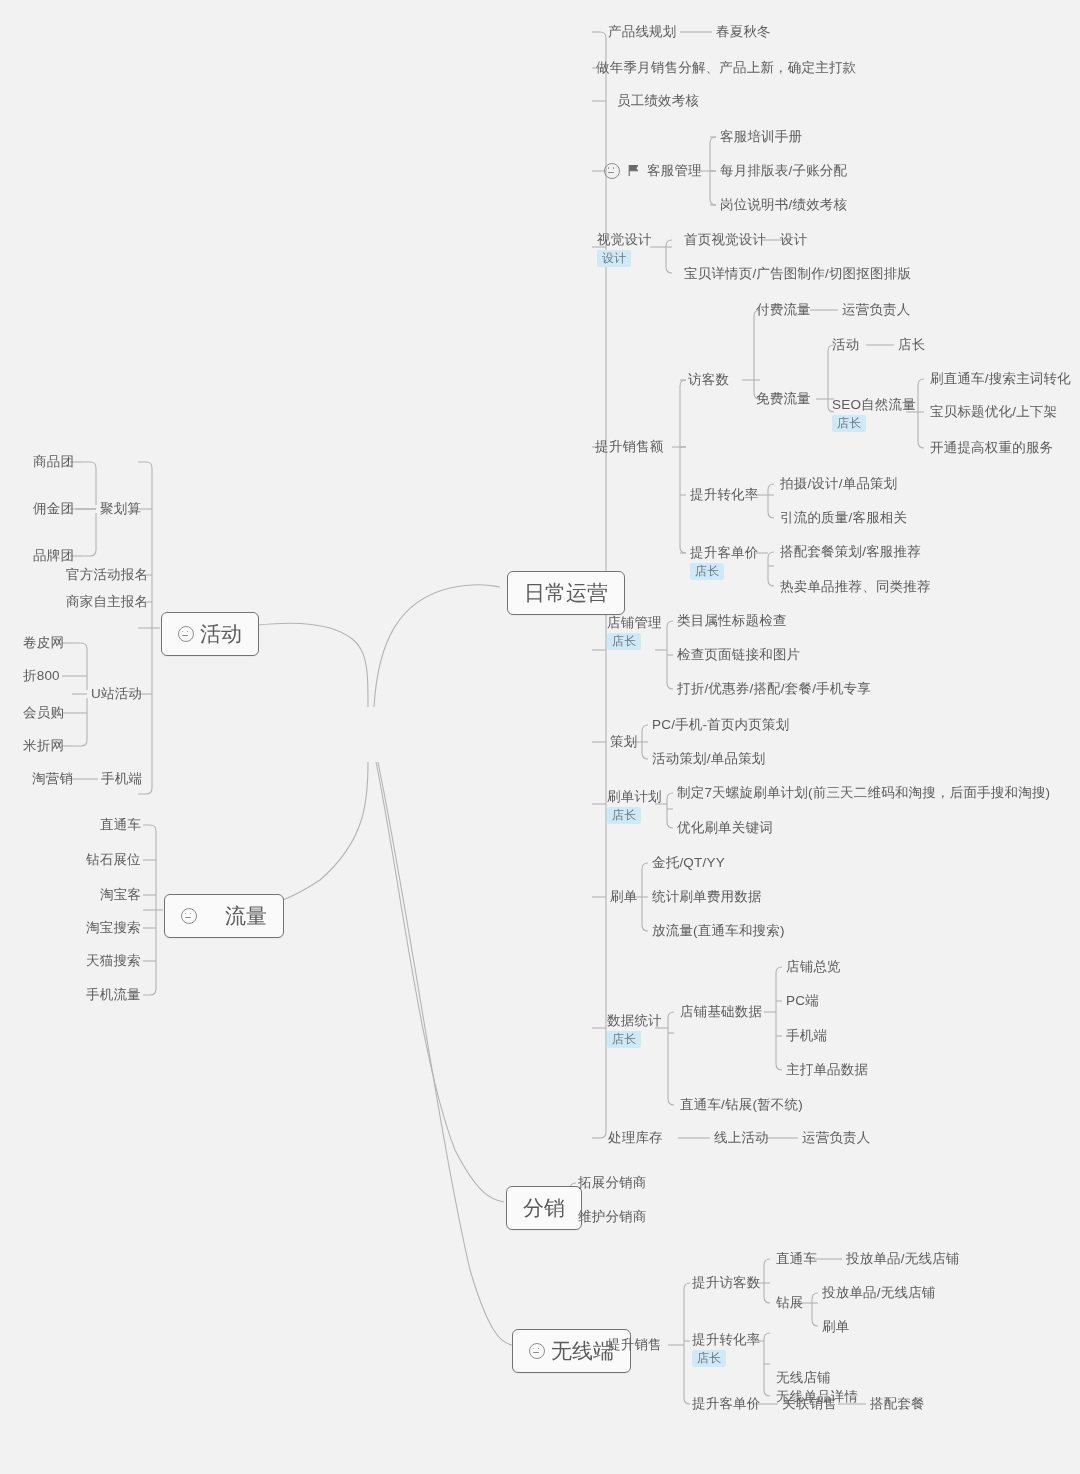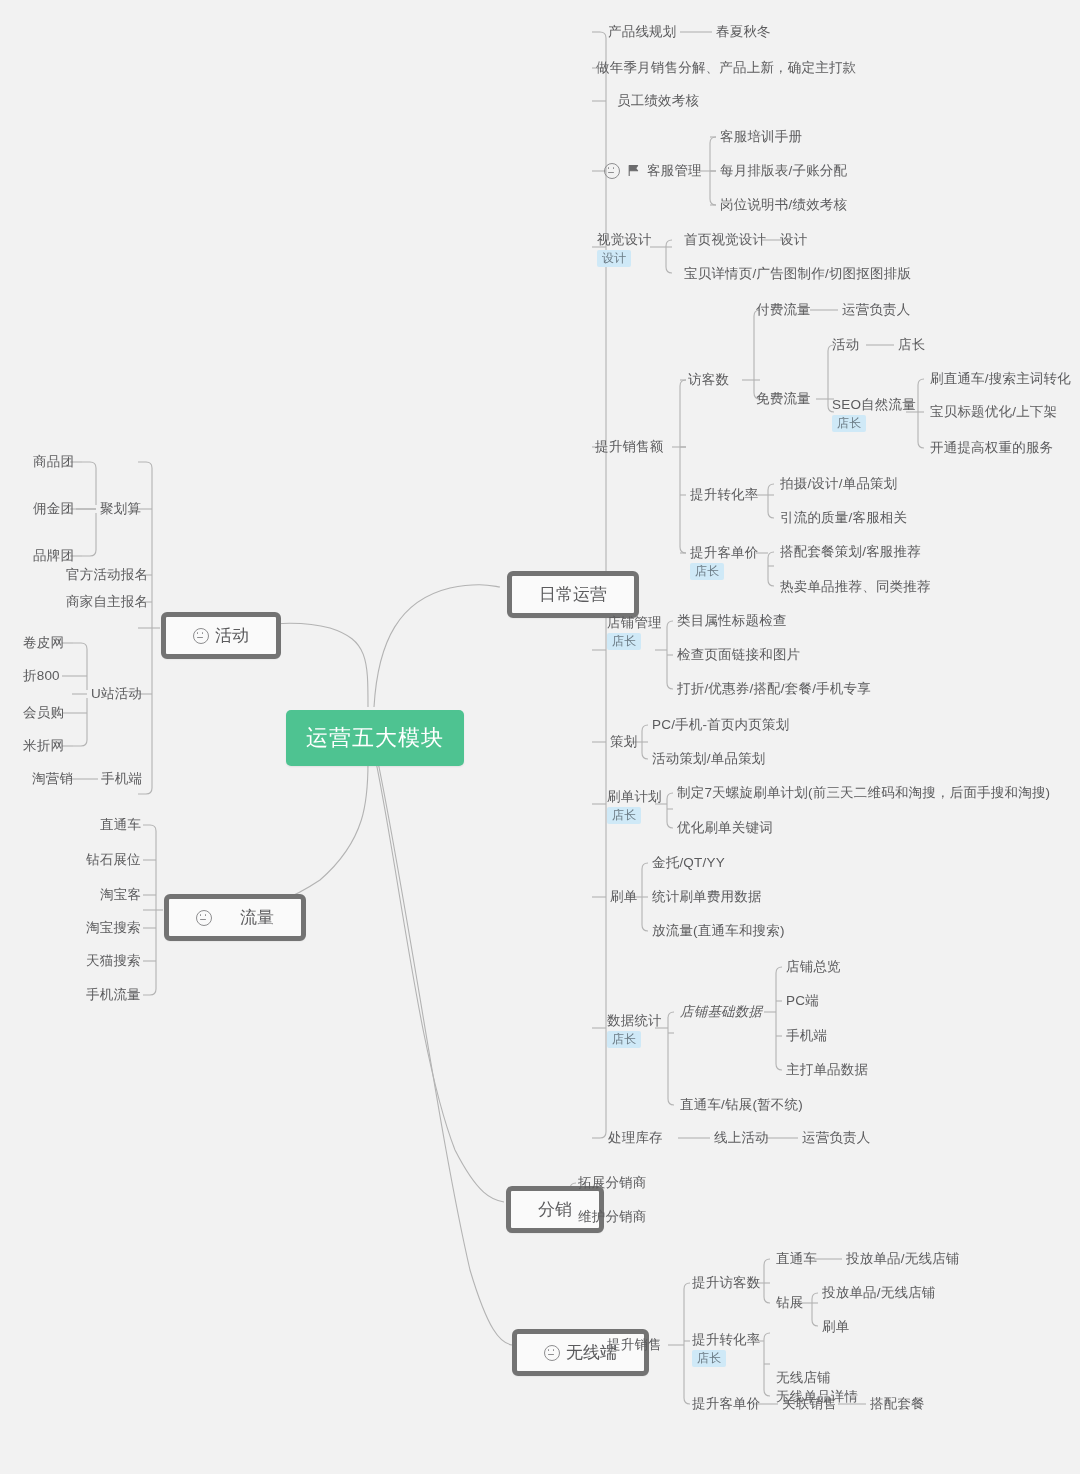--- a/index.html
+++ b/index.html
@@ -23,24 +23,24 @@
     line-height:17px;
     color:#5b5b5d;
     letter-spacing:.2px;
   }
 
   
   .boxnode{
     position:absolute;
     white-space:nowrap;
     background:#fafafa;
-    border:5px solid #737373;
+    border:1px solid #737373;
     border-radius:6px;
-    padding:7px 27px;
-    font-size:17px;
+    padding:7px 16px;
+    font-size:21px;
     color:#5b5b5d;
     box-shadow:0 1px 1px rgba(0,0,0,.04);
     display:flex;align-items:center;gap:6px;
   }
 
   
   .root{
     position:absolute;
     background:#4ec391;
     color:#ffffff;
@@ -244,21 +244,20 @@
     <line x1="812" y1="1303" x2="818" y2="1303"></line>
 
     <line x1="752" y1="1341" x2="764" y2="1341"></line>
     <path d="M 770 1333 C 766 1333 764 1335 764 1339 L 764 1390 C 764 1394 766 1396 770 1396"></path>
     <line x1="764" y1="1364" x2="770" y2="1364"></line>
 
     <line x1="752" y1="1404" x2="778" y2="1404"></line>
     <line x1="838" y1="1404" x2="866" y2="1404"></line>
   </svg>
 
-  <div class="root" style="left:286px;top:710px;">运营五大模块</div>
 
   <div class="boxnode" style="left:161px;top:612px;">
     <span class="face-icon"></span>
     <span>活动</span>
   </div>
 
   <div class="boxnode" style="left:164px;top:894px;gap:28px;">
     <span class="face-icon"></span>
     <span>流量</span>
   </div>
@@ -374,21 +373,21 @@
 
   <div class="node" style="left:610px;top:888px;">刷单</div>
   <div class="node" style="left:652px;top:854px;">金托/QT/YY</div>
   <div class="node" style="left:652px;top:888px;">统计刷单费用数据</div>
   <div class="node" style="left:652px;top:922px;">放流量(直通车和搜索)</div>
 
   <div class="node stack" style="left:607px;top:1012px;">
     <span>数据统计</span>
     <span class="tag">店长</span>
   </div>
-  <div class="node" style="left:680px;top:1003px;font-style:italic;">店铺基础数据</div>
+  <div class="node" style="left:680px;top:1003px;">店铺基础数据</div>
   <div class="node" style="left:786px;top:958px;">店铺总览</div>
   <div class="node" style="left:786px;top:992px;">PC端</div>
   <div class="node" style="left:786px;top:1027px;">手机端</div>
   <div class="node" style="left:786px;top:1061px;">主打单品数据</div>
   <div class="node" style="left:680px;top:1096px;">直通车/钻展(暂不统)</div>
 
   <div class="node" style="left:608px;top:1129px;">处理库存</div>
   <div class="node" style="left:714px;top:1129px;">线上活动</div>
   <div class="node" style="left:802px;top:1129px;">运营负责人</div>
 

